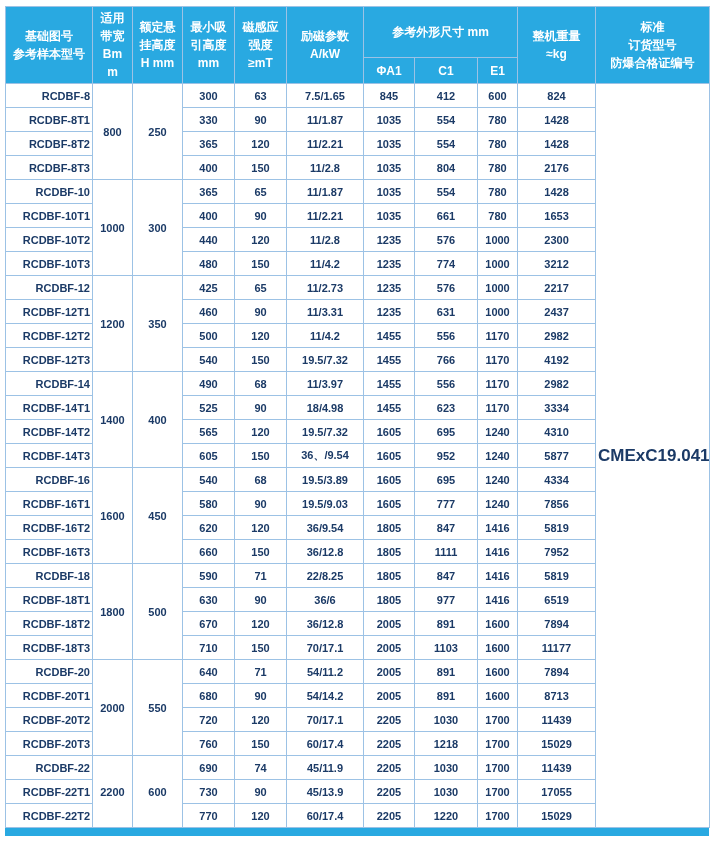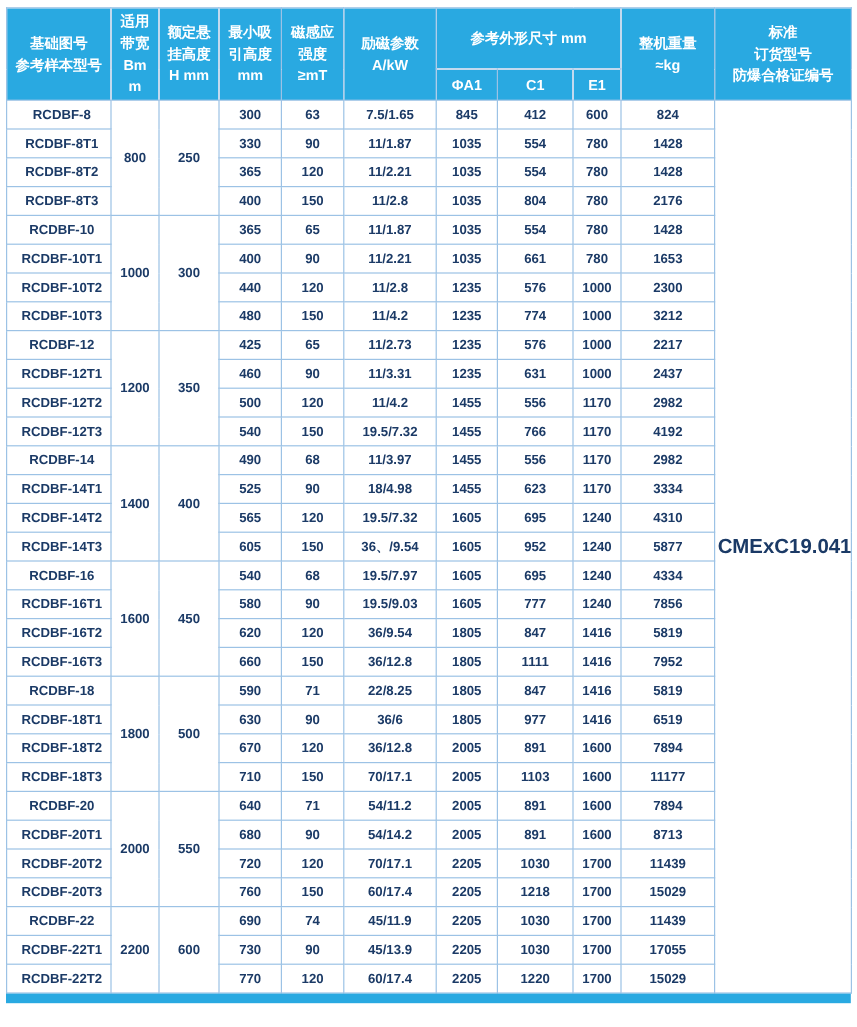--- a/index.html
+++ b/index.html
@@ -27,21 +27,21 @@
   .spec thead tr.h-sub th{height:23px;}
   .spec td{
     color:var(--text);
     font-size:11px;
     font-weight:bold;
     text-align:center;
     vertical-align:middle;
     height:24px;
     padding:0 2px;
   }
-  .spec td.model{text-align:center;padding-left:7px;}
+  .spec td.model{text-align:right;padding-left:7px;}
   .spec td.cert{font-size:17px;}
   .bottom-bar{width:704px;height:8px;background:var(--header-bg);}
 </style>
 </head>
 <body>
 
 <div class="page">
   <table class="spec">
     <colgroup>
       <col style="width:87px">
@@ -257,21 +257,21 @@
           <td>952</td>
           <td>1240</td>
           <td>5877</td>
         </tr>
         <tr>
           <td class="model">RCDBF-16</td>
           <td rowspan="4">1600</td>
           <td rowspan="4">450</td>
           <td>540</td>
           <td>68</td>
-          <td>19.5/7.97</td>
+          <td>19.5/3.89</td>
           <td>1605</td>
           <td>695</td>
           <td>1240</td>
           <td>4334</td>
         </tr>
         <tr>
           <td class="model">RCDBF-16T1</td>
           <td>580</td>
           <td>90</td>
           <td>19.5/9.03</td>

